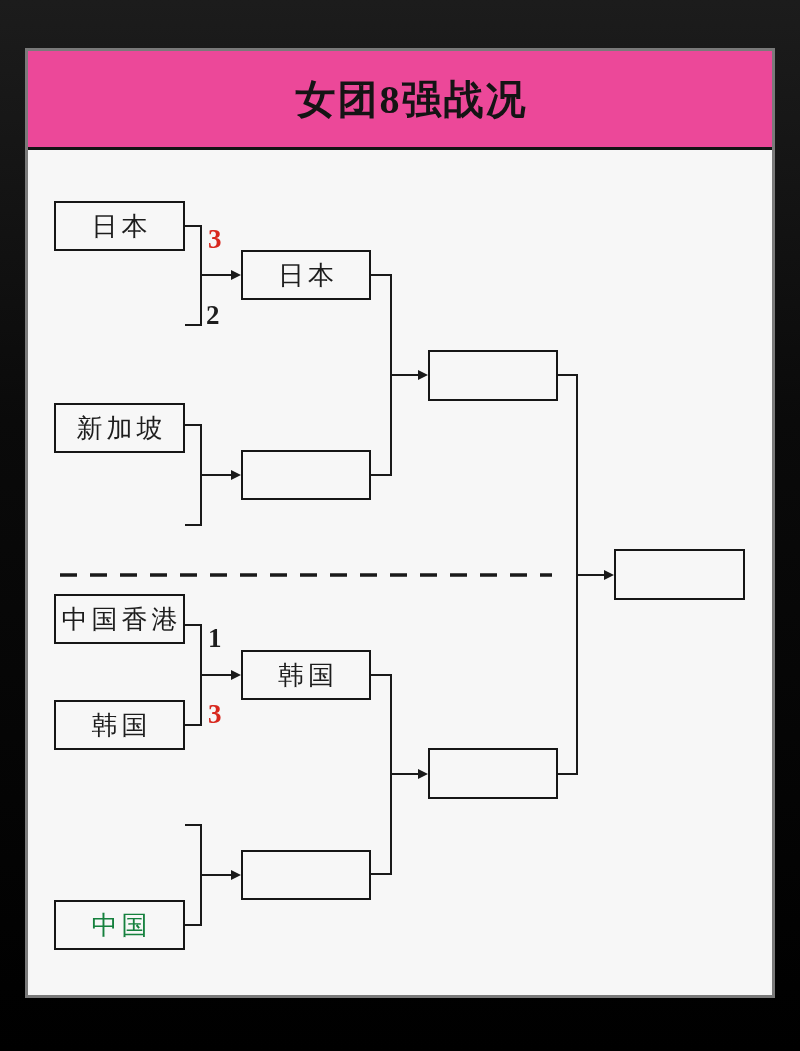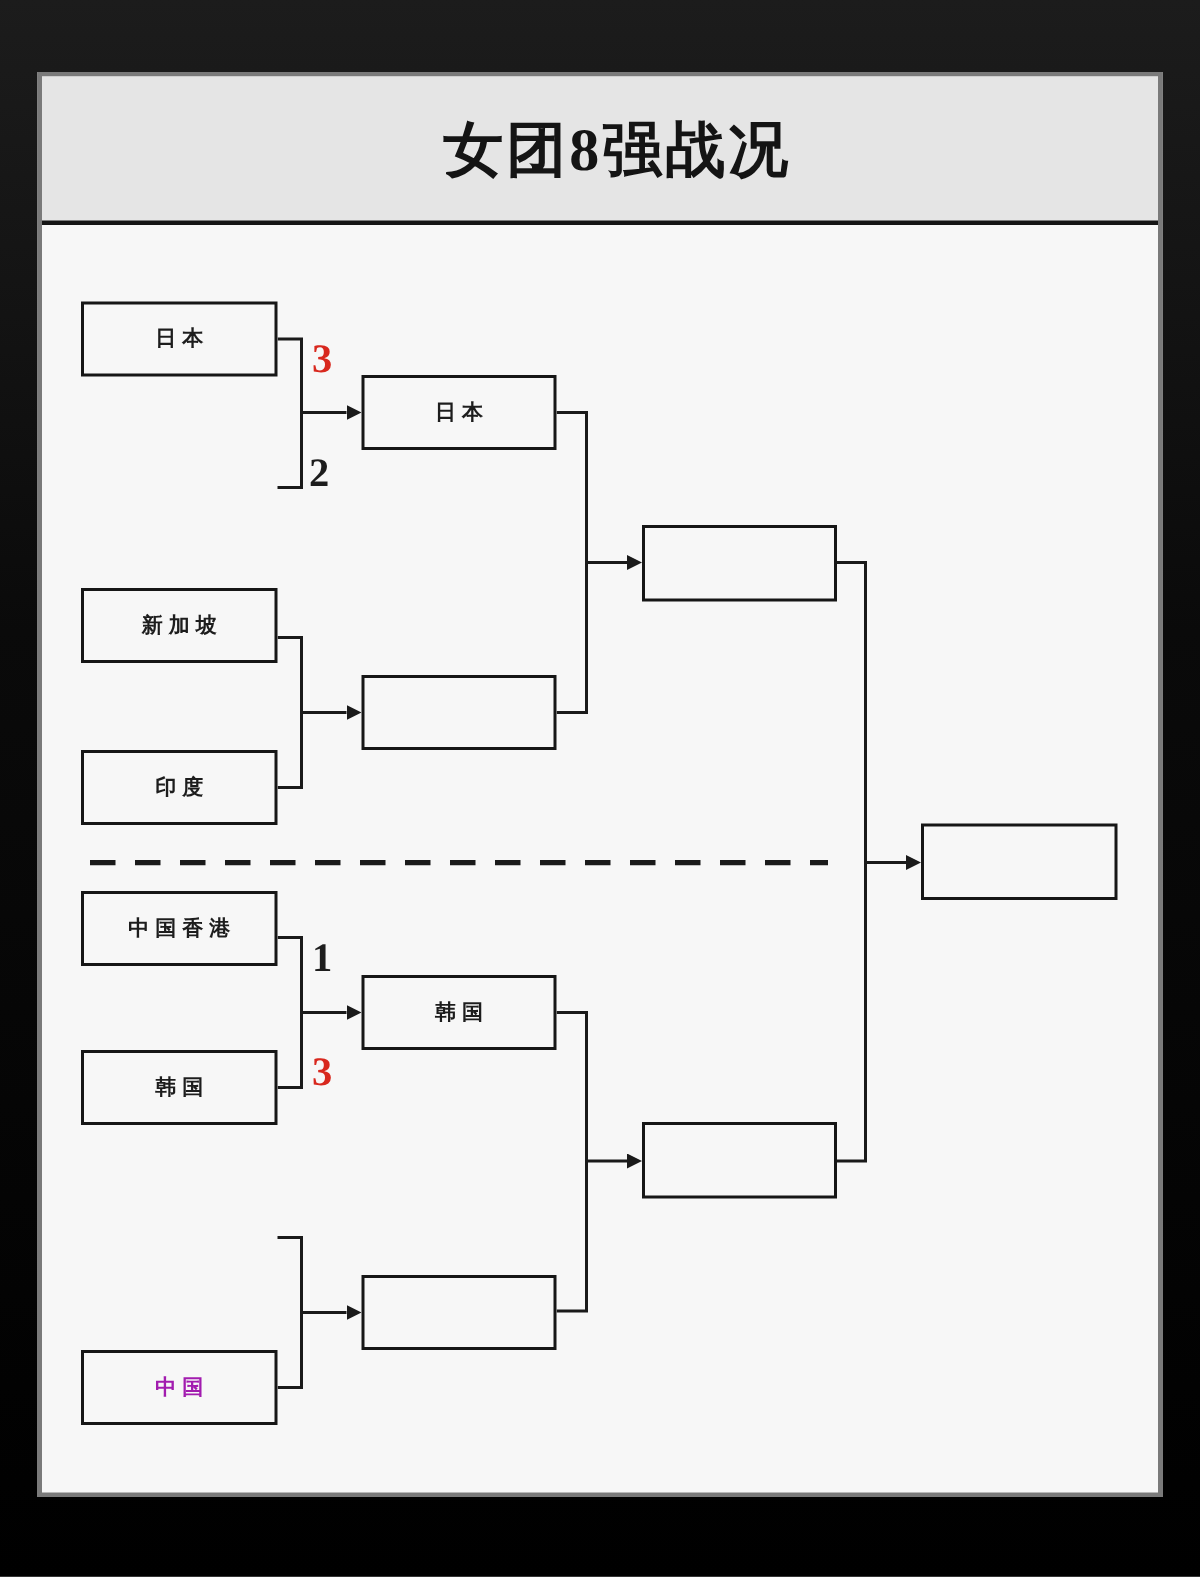--- a/index.html
+++ b/index.html
@@ -27,21 +27,21 @@
     border: 3px solid #7a7a7a;
     background: #f7f7f7;
   }
   .header {
     position: absolute;
     left: 0;
     top: 0;
     width: 100%;
     height: 99px;
     box-sizing: border-box;
-    background: #e5e5e5;
+    background: #ec4899;
     border-bottom: 3px solid #141414;
     display: flex;
     align-items: center;
     justify-content: center;
     padding-left: 23px;
   }
   .title {
     font-size: 40px;
     font-weight: 700;
     color: #141414;
@@ -54,39 +54,38 @@
     pointer-events: none;
   }
   .box {
     position: absolute;
     box-sizing: border-box;
     border: 2px solid #161616;
     background: #f7f7f7;
     display: flex;
     align-items: center;
     justify-content: center;
-    font-size: 14px;
+    font-size: 26px;
     letter-spacing: 4px;
     text-indent: 4px;
     color: #1d1d1d;
-    font-weight: bold;
   }
   .team   { left: 54px;  width: 131px; height: 50px; }
   .qfwin  { left: 241px; width: 130px; height: 50px; }
   .sfwin  { left: 428px; width: 130px; height: 51px; }
   .final  { left: 614px; width: 131px; height: 51px; }
   .score {
     position: absolute;
     font-size: 27px;
     font-weight: 700;
     color: #1d1d1d;
     line-height: 30px;
   }
   .score-red { color: #d8281e; }
-  .team-blue { color: #a21caf; }
+  .team-blue { color: #15803d; }
 </style>
 </head>
 <body>
 
 <div class="stage">
   <div class="card">
     <div class="header">
       <div class="title">女团8强战况</div>
     </div>
   </div>
@@ -110,22 +109,21 @@
       <path d="M201 675 H231" marker-end="url(#arrow)"></path>
       <path d="M201 875 H231" marker-end="url(#arrow)"></path>
       <path d="M391 375 H418" marker-end="url(#arrow)"></path>
       <path d="M391 774 H418" marker-end="url(#arrow)"></path>
       <path d="M577 575 H604" marker-end="url(#arrow)"></path>
       <path d="M60 575 H552" stroke-width="3.5" stroke-dasharray="17 13"></path>
     </g>
   </svg>
 
   <div class="box team" style="top:201px">日本</div>
-  <div class="box team" style="top:392px">新加坡</div>
-  <div class="box team" style="top:500px">印度</div>
+  <div class="box team" style="top:403px">新加坡</div>
   <div class="box team" style="top:594px">中国香港</div>
   <div class="box team" style="top:700px">韩国</div>
   <div class="box team team-blue" style="top:900px">中国</div>
 
   <div class="score score-red" style="left:208px;top:224px">3</div>
   <div class="score" style="left:206px;top:300px">2</div>
   <div class="score" style="left:208px;top:623px">1</div>
   <div class="score score-red" style="left:208px;top:699px">3</div>
 
   <div class="box qfwin" style="top:250px">日本</div>

